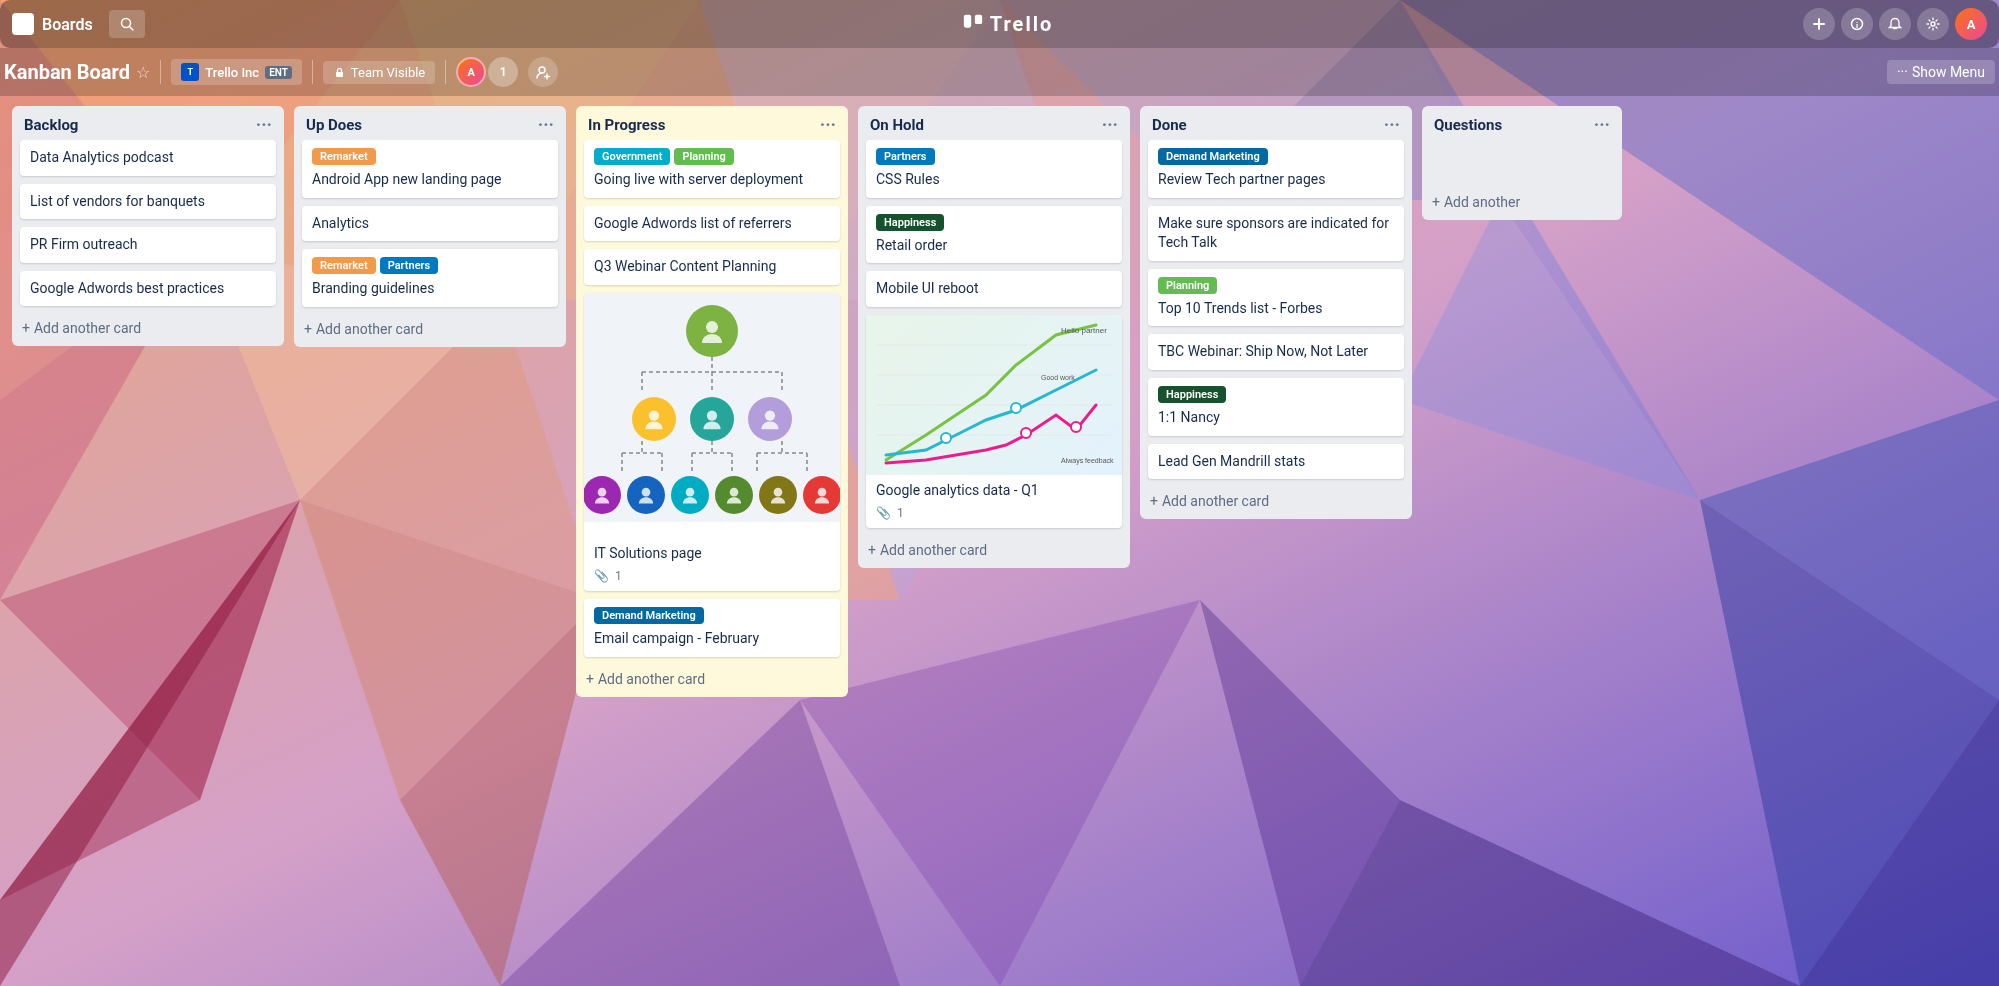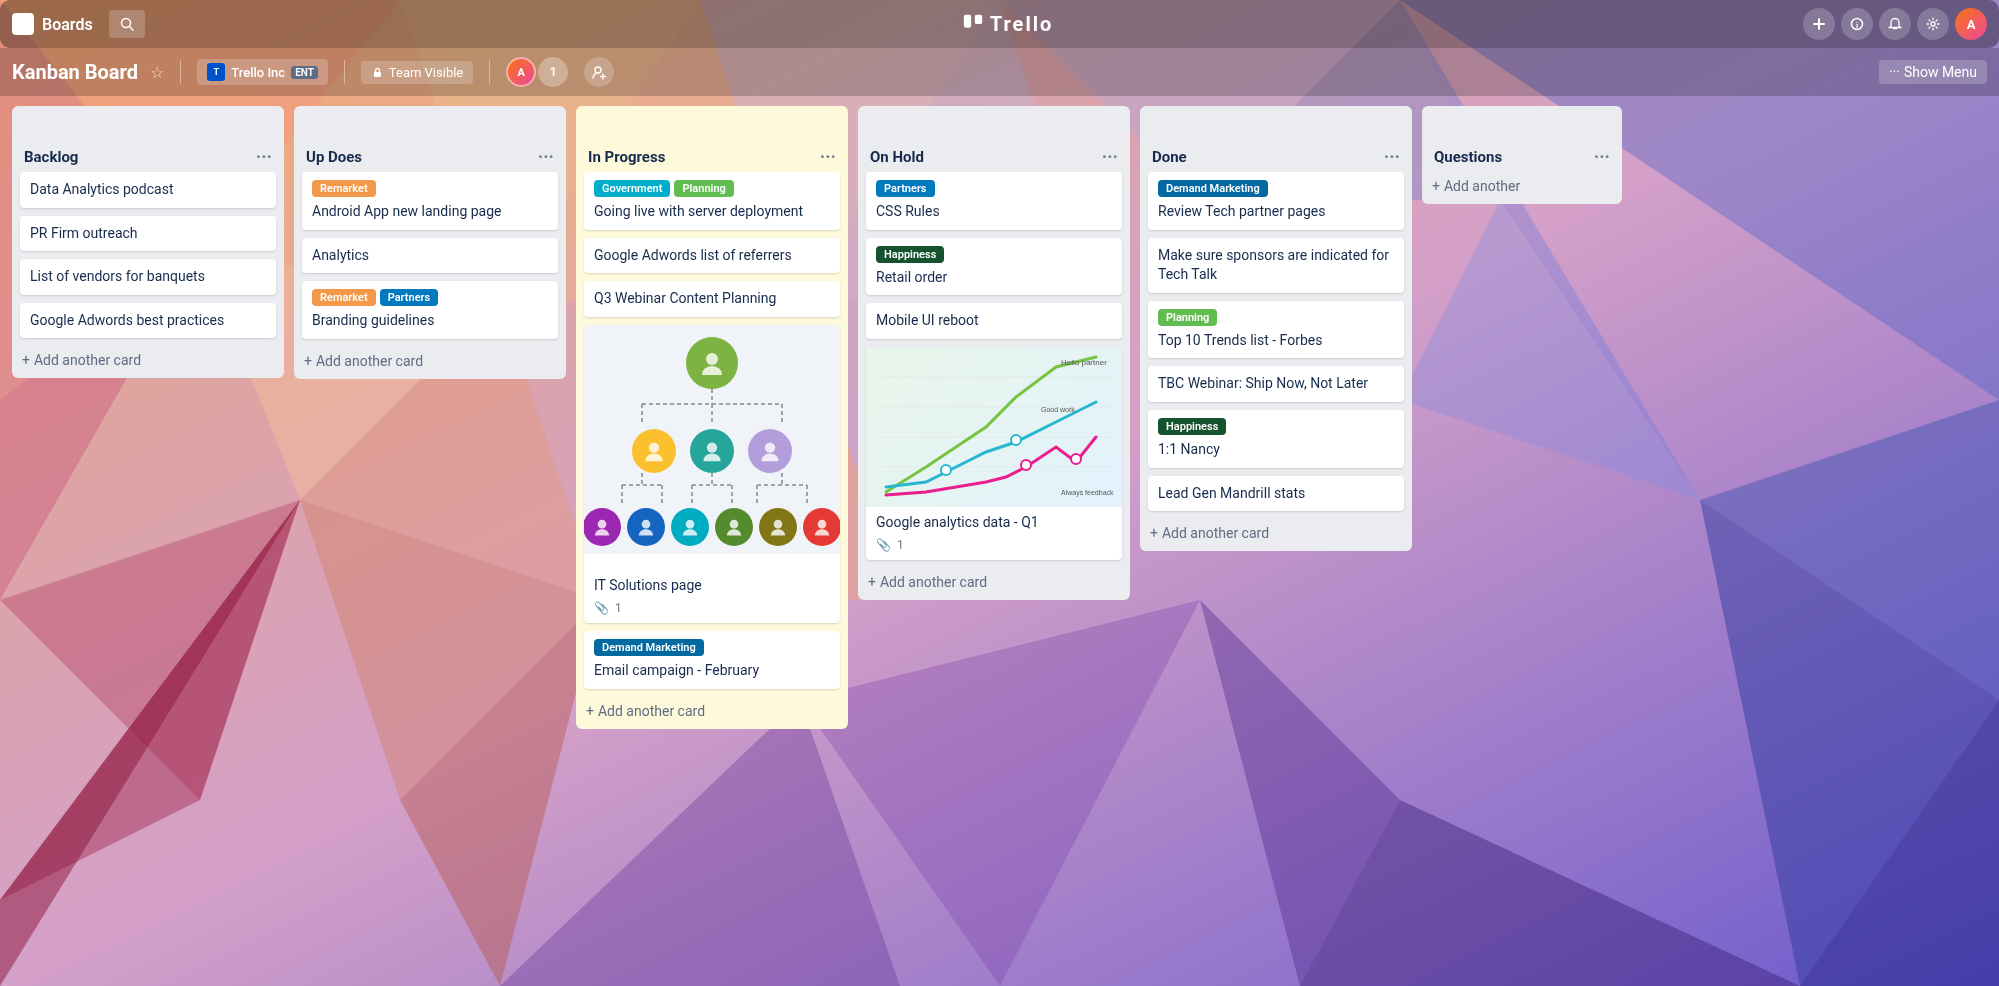--- a/index.html
+++ b/index.html
@@ -117,23 +117,23 @@
       overflow: hidden;
     }
 
     
     .boardbar {
       position: relative;
       z-index: 10;
       height: 48px;
       display: flex;
       align-items: center;
-      padding: 0 12px;
+      padding: 0 4px;
       background: rgba(0,0,0,0.2);
-      gap: 12px;
+      gap: 6px;
     }
     .board-title {
       color: #fff;
       font-size: 20px;
       font-weight: 700;
     }
     .board-star {
       color: rgba(255,255,255,0.7);
       font-size: 16px;
       cursor: pointer;
@@ -273,21 +273,20 @@
       overflow: hidden;
     }
     .list-header {
       display: flex;
       align-items: flex-end;
       justify-content: space-between;
       padding: 10px 12px 6px;
       font-weight: 700;
       font-size: 15px;
       color: #172b4d;
-      margin-top: 32px;
     }
     .list-menu-btn {
       font-size: 18px;
       color: #6b778c;
       cursor: pointer;
       line-height: 1;
     }
     .list-cards {
       padding: 0 8px;
       overflow-y: auto;
@@ -500,24 +499,24 @@
   <div class="list">
     <div class="list-header">
       <span>Backlog</span>
       <span class="list-menu-btn">···</span>
     </div>
     <div class="list-cards">
       <div class="card">
         <div class="card-title">Data Analytics podcast</div>
       </div>
       <div class="card">
+        <div class="card-title">List of vendors for banquets</div>
+      </div>
+      <div class="card">
         <div class="card-title">PR Firm outreach</div>
-      </div>
-      <div class="card">
-        <div class="card-title">List of vendors for banquets</div>
       </div>
       <div class="card">
         <div class="card-title">Google Adwords best practices</div>
       </div>
     </div>
     <div class="add-card-btn">
       <span>+</span>
       <span>Add another card</span>
     </div>
   </div>
@@ -783,21 +782,21 @@
       <div class="card">
         <div class="card-title">Lead Gen Mandrill stats</div>
       </div>
     </div>
     <div class="add-card-btn">
       <span>+</span>
       <span>Add another card</span>
     </div>
   </div>
 
-  <div class="list" style="min-width:200px; width:200px; overflow:hidden;">
+  <div class="list" style="min-width:200px; width:200px; overflow:hidden;gap:48px;">
     <div class="list-header">
       <span>Questions</span>
       <span class="list-menu-btn">···</span>
     </div>
     <div class="add-card-btn">
       <span>+</span>
       <span>Add another</span>
     </div>
   </div>
 

